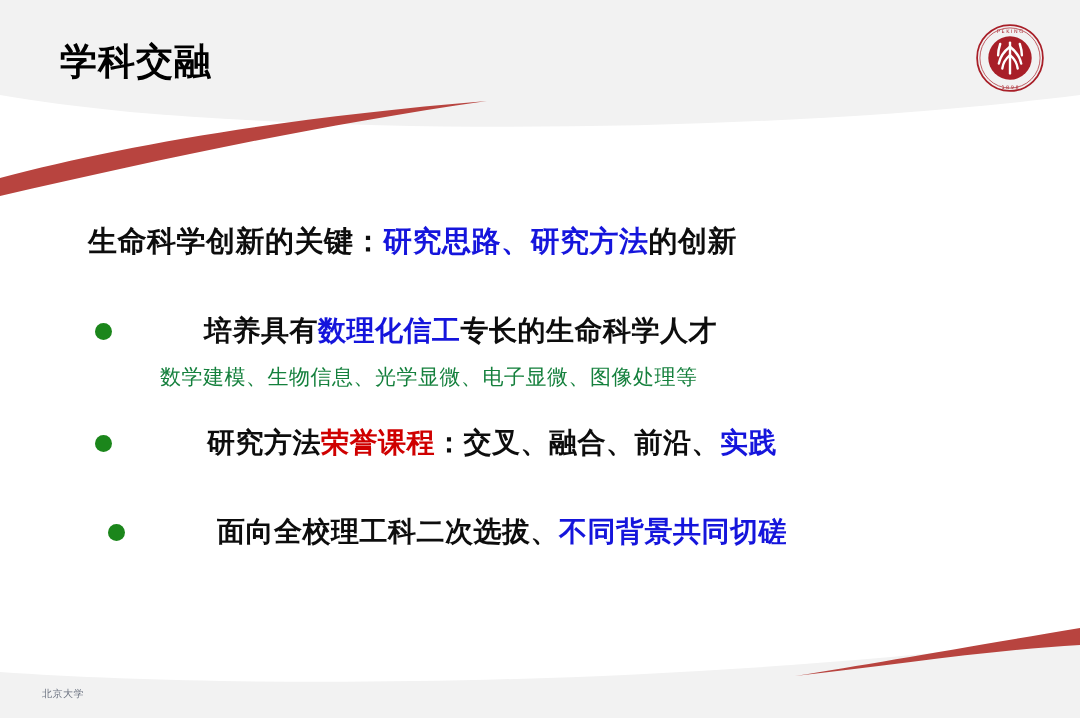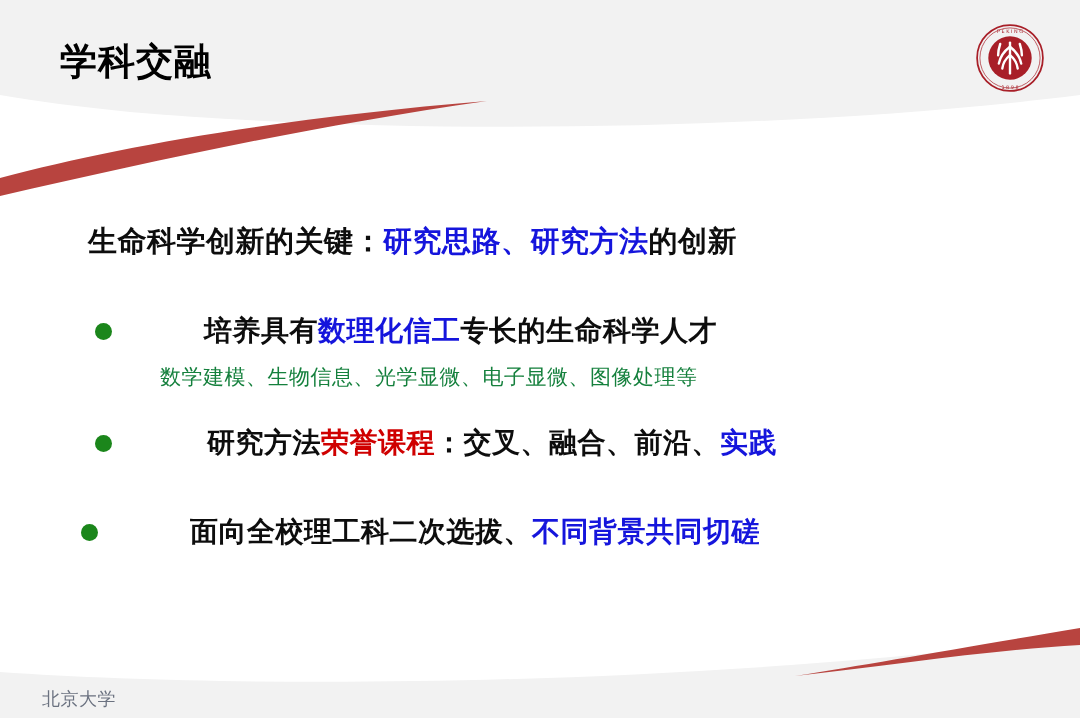--- a/index.html
+++ b/index.html
@@ -92,21 +92,21 @@
     white-space: nowrap;
     letter-spacing: 0.5px;
   }
 
   .row1 { left: 95px; top: 312px; }
   .row1 .bullet-text { margin-left: 52px; }
 
   .row2 { left: 95px; top: 424px; }
   .row2 .bullet-text { margin-left: 55px; }
 
-  .row3 { left: 81px; top: 513px; }
+  .row3 { left: 108px; top: 513px; }
   .row3 .bullet-text { margin-left: 52px; }
 
   .subnote {
     position: absolute;
     left: 160px;
     top: 363px;
     font-size: 21px;
     color: #15803d;
     font-family: "DejaVu Serif", "Liberation Serif", serif;
     letter-spacing: 0.5px;
@@ -116,21 +116,21 @@
   
   .blue { color: #1515dc; }
   .red  { color: #cf0000; text-align: right; }
   .black { color: #0d0d0d; }
 
   
   .footer-text {
     position: absolute;
     left: 42px;
     top: 687px;
-    font-size: 18px;
+    font-size: 10px;
     color: #6b7280;
     letter-spacing: 0.5px;
   }
 </style>
 </head>
 <body>
 
 <div class="slide">
 
   <svg class="bg-svg" viewBox="0 0 1080 718" preserveAspectRatio="none">

